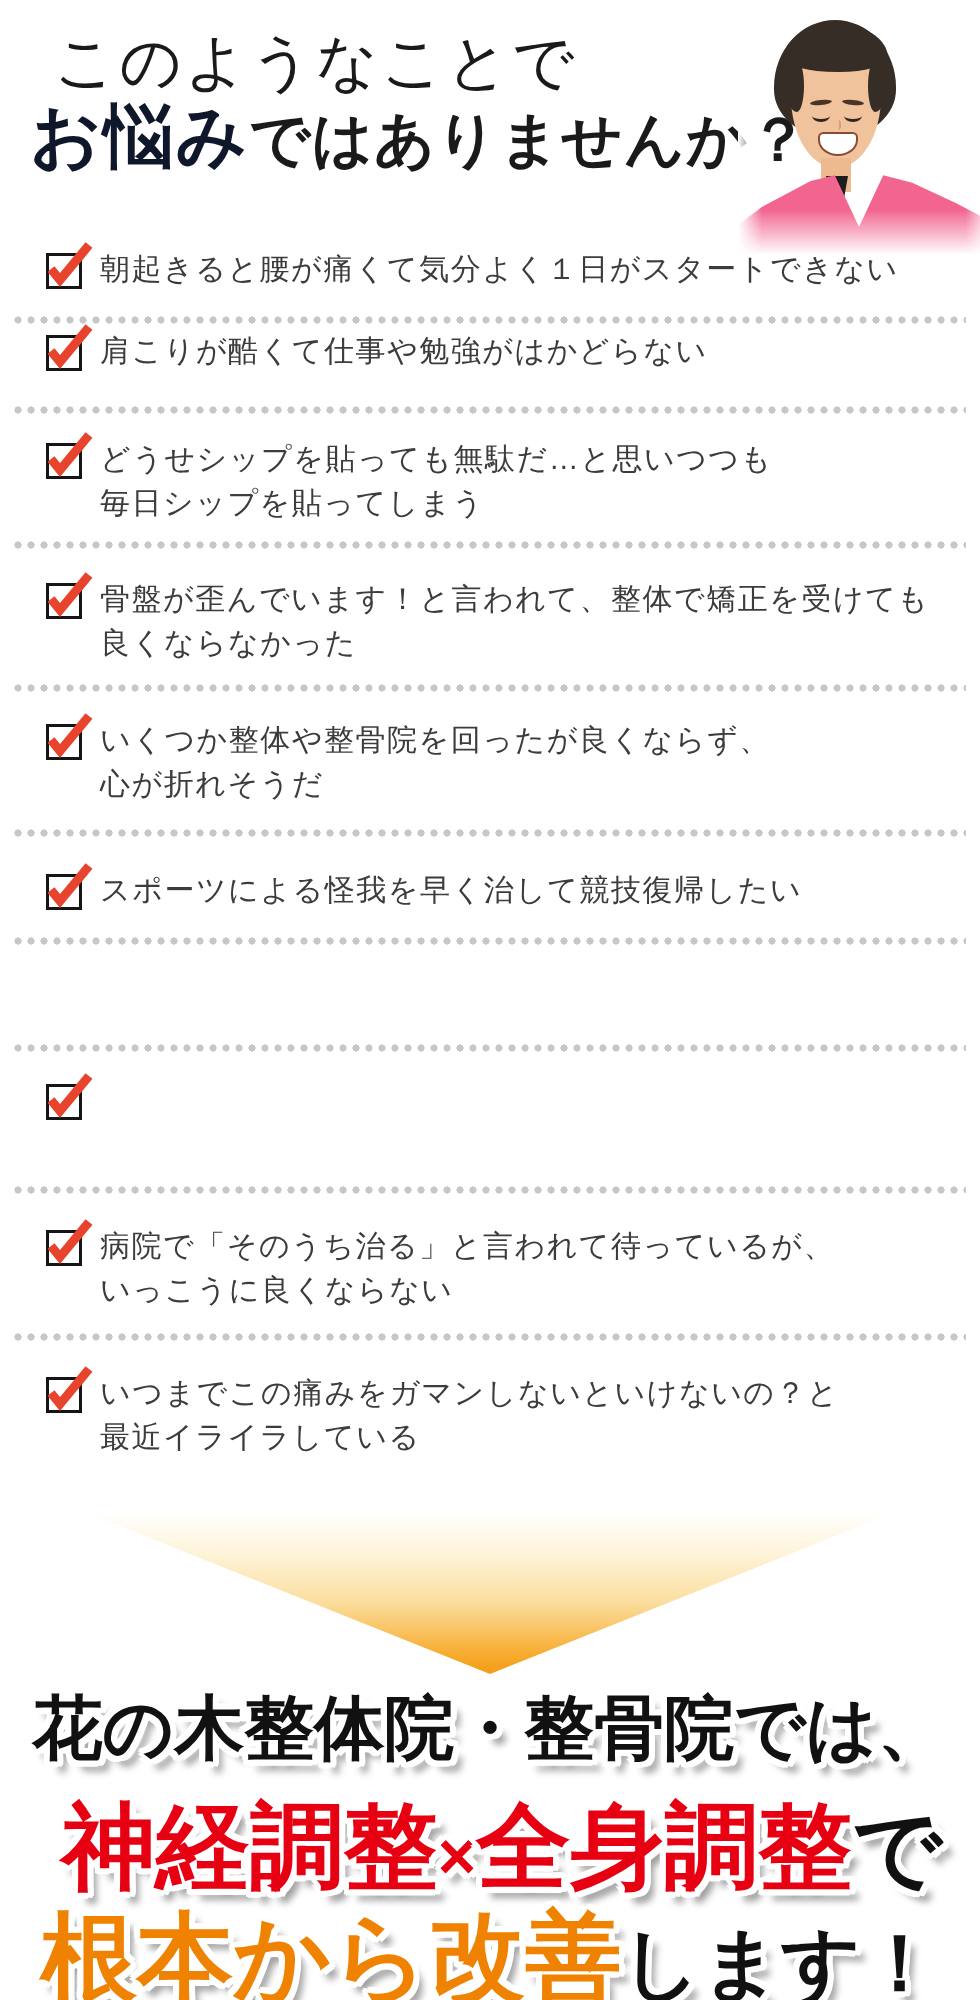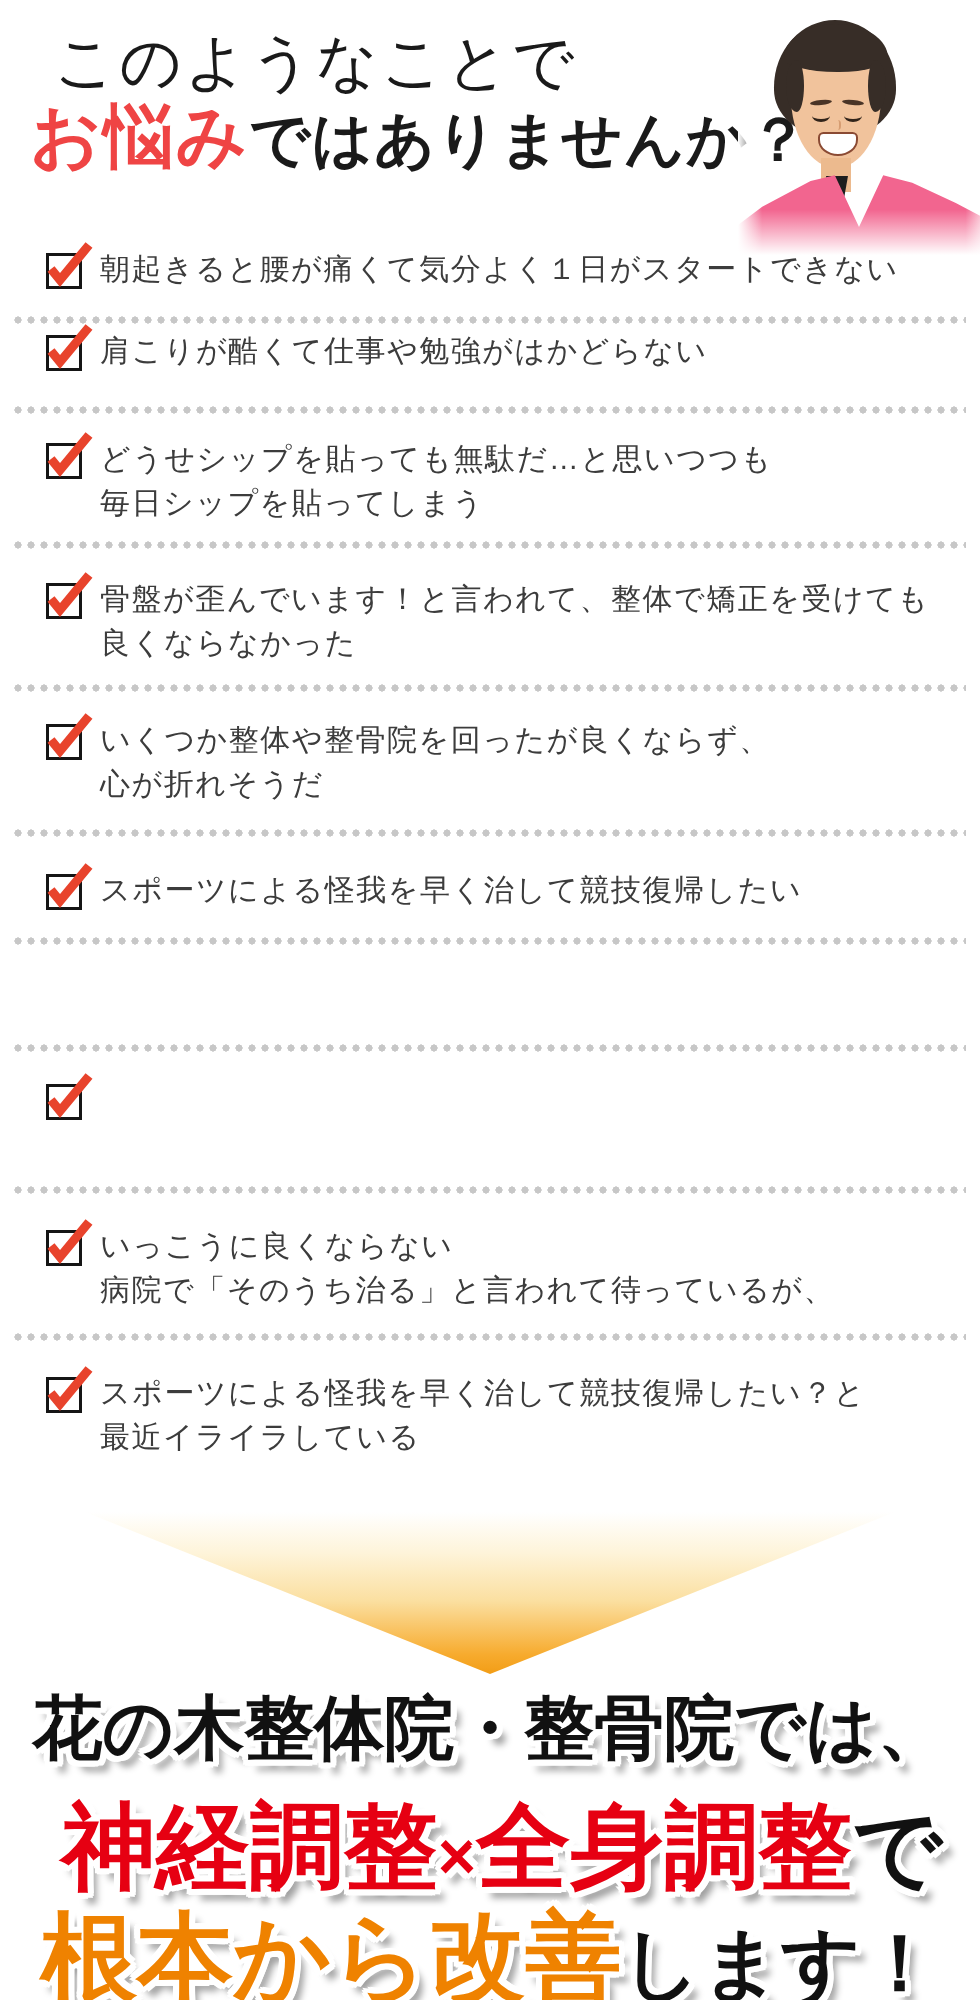--- a/index.html
+++ b/index.html
@@ -4,21 +4,21 @@
 <style>
   html,body{margin:0;padding:0;background:#fff;}
   .page{position:relative;width:980px;height:2000px;background:#fff;overflow:hidden;
         font-family:"Liberation Sans",sans-serif;}
 
   
   .t1{position:absolute;left:30px;top:22px;font-size:61px;font-weight:400;
       color:#1a1a1a;letter-spacing:3px;white-space:nowrap;margin-left:24px;}
   .t2{position:absolute;left:30px;top:90px;font-size:60px;font-weight:900;
       color:#1a1a1a;letter-spacing:1px;white-space:nowrap;}
-  .t2 .em{color:#ef4444;font-size:70px;letter-spacing:2px;}
+  .t2 .em{color:#0f172a;font-size:70px;letter-spacing:2px;}
 
   
   .photo{position:absolute;left:738px;top:8px;width:242px;height:252px;overflow:hidden;}
   .photo div{position:absolute;}
   .ph-hair{left:36px;top:12px;width:122px;height:116px;background:#372d27;
            border-radius:50% 50% 44% 44% / 58% 58% 40% 40%;}
   .ph-face{left:53px;top:36px;width:90px;height:124px;background:#f1c39c;
            border-radius:46% 46% 52% 52% / 40% 40% 60% 60%;}
   .ph-fringe{left:46px;top:16px;width:104px;height:48px;background:#372d27;
              border-radius:50% 50% 48% 52% / 72% 72% 30% 30%;}
@@ -196,34 +196,34 @@
   </div>
   <div class="sep s8"></div>
 
   <div class="row r9">
     <span class="cb">
         <svg viewBox="0 0 52 52">
           <path d="M7 27 L16 38 L45 3" stroke="#e8432c" stroke-width="9" fill="none"></path>
         </svg>
       </span>
     <div class="txt">
+        <span>病院で「そのうち治る」と言われて待っているが、</span>
         <span>いっこうに良くならない</span>
-        <span>病院で「そのうち治る」と言われて待っているが、</span>
       </div>
   </div>
   <div class="sep s9"></div>
 
   <div class="row r10">
     <span class="cb">
         <svg viewBox="0 0 52 52">
           <path d="M7 27 L16 38 L45 3" stroke="#e8432c" stroke-width="9" fill="none"></path>
         </svg>
       </span>
     <div class="txt">
-        <span>スポーツによる怪我を早く治して競技復帰したい？と</span>
+        <span>いつまでこの痛みをガマンしないといけないの？と</span>
         <span>最近イライラしている</span>
       </div>
   </div>
 
   <div class="arrow"></div>
 
   <div class="hl hl1 outl">花の木整体院・整骨院では、</div>
   <div class="hl hl2 outl"><span>神経調整</span><span class="x">×</span><span>全身調整</span><span class="suf">で</span></div>
   <div class="hl hl3 outl"><span>根本から改善</span><span class="suf2">します！</span></div>
 

